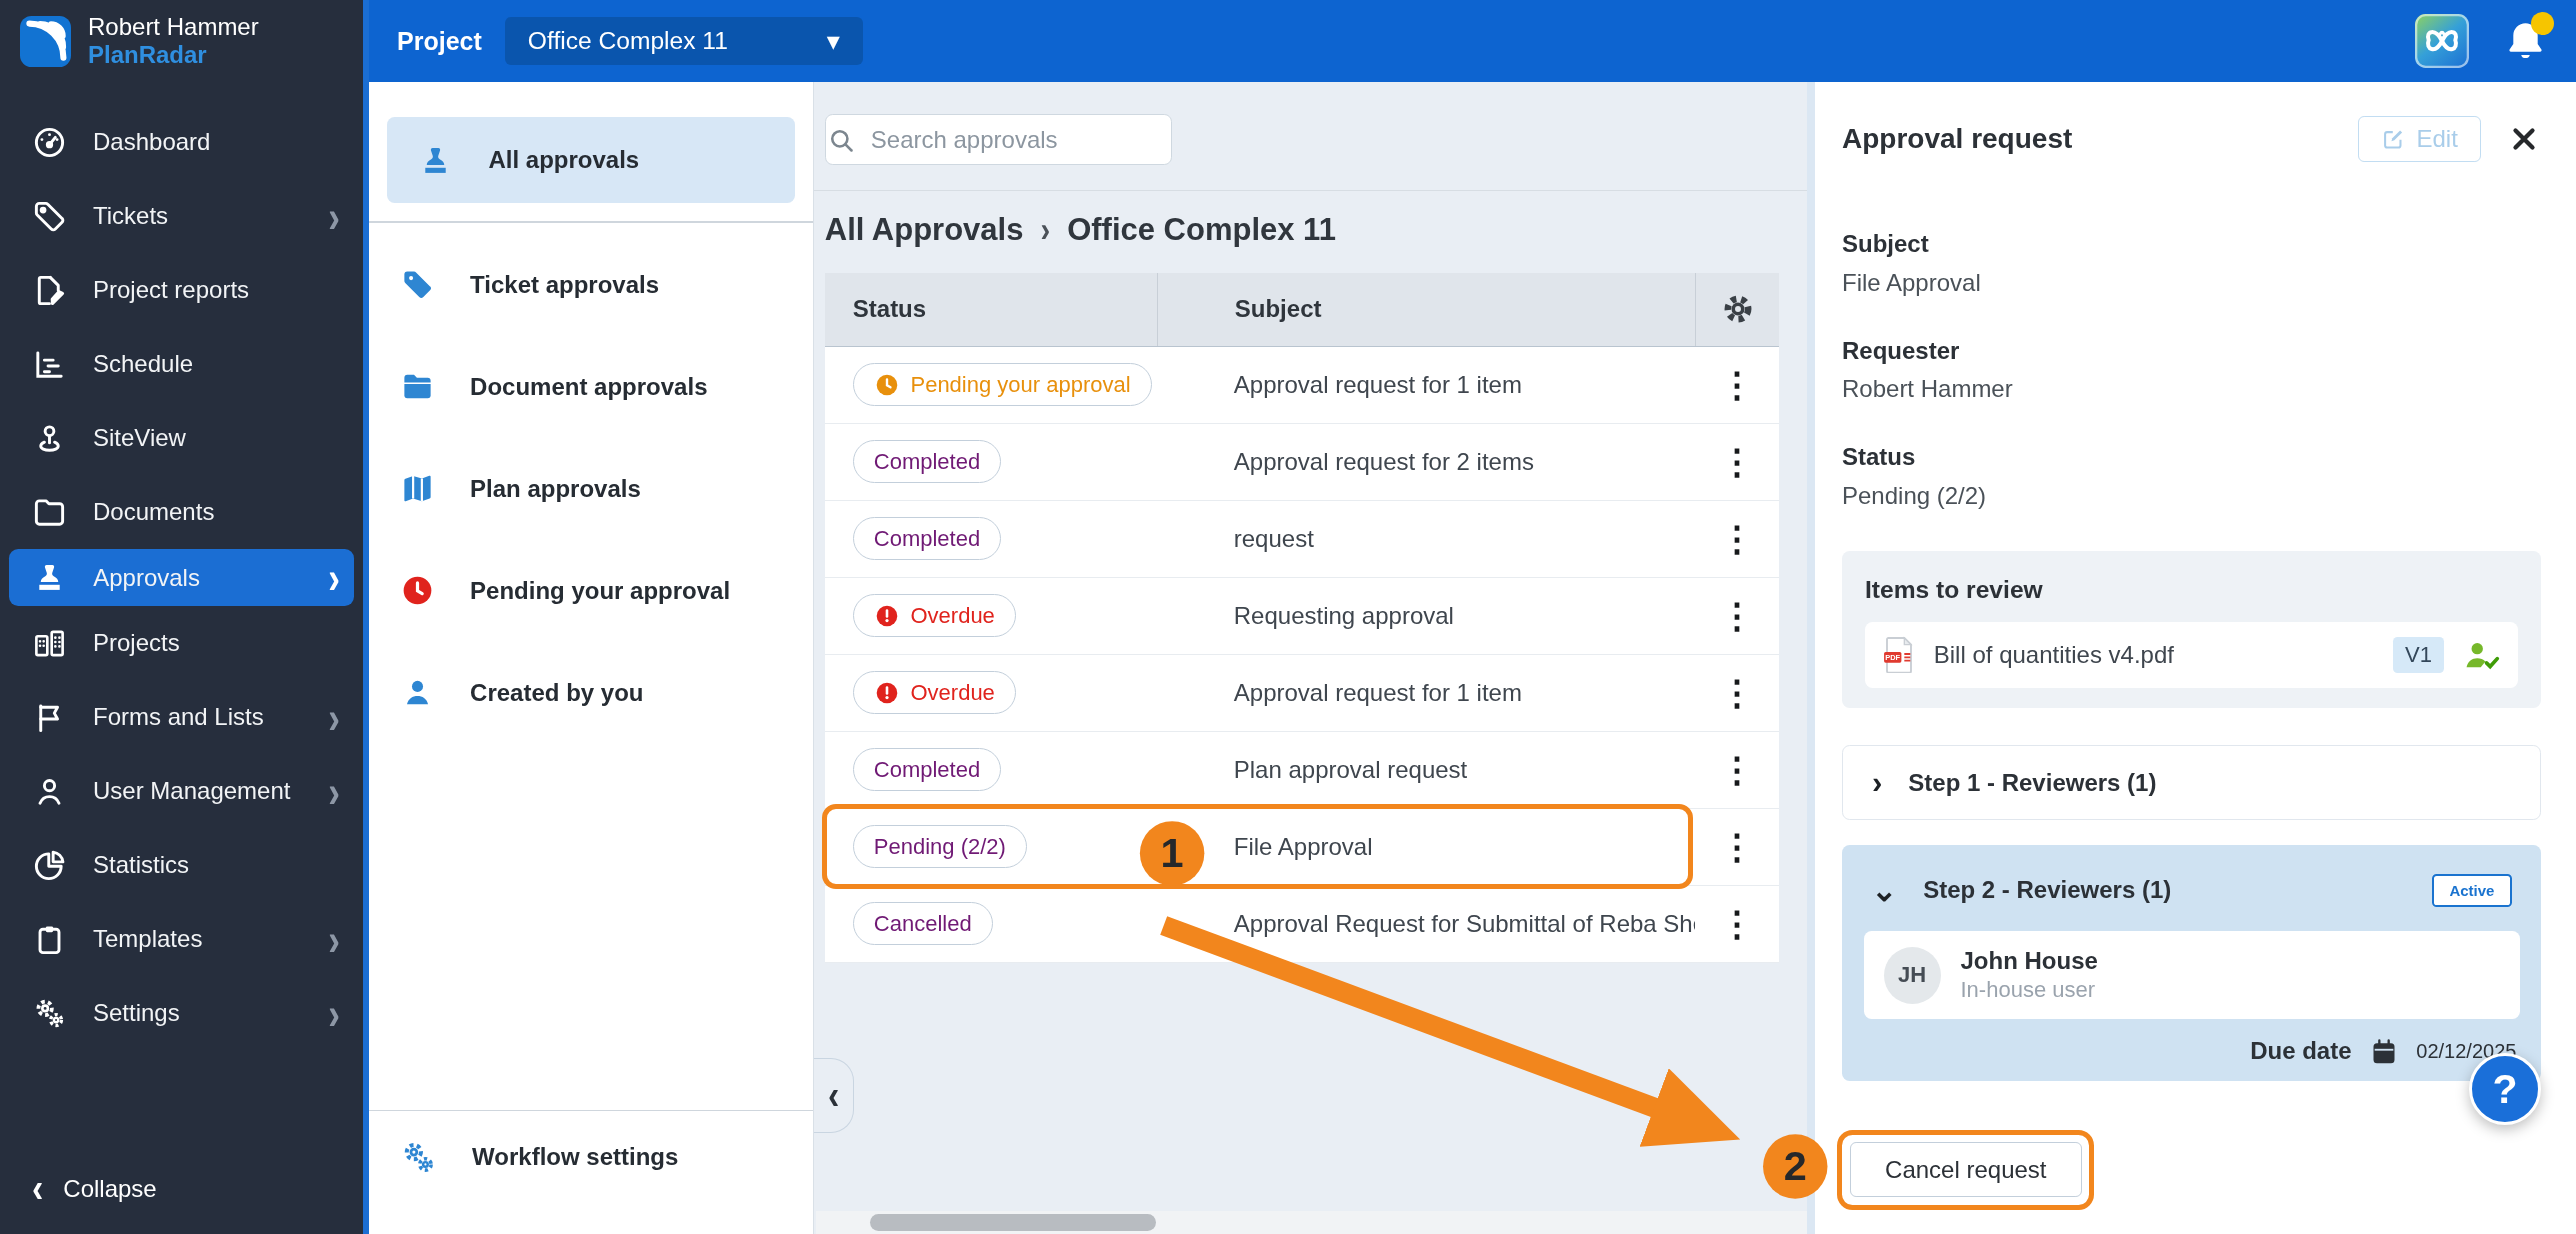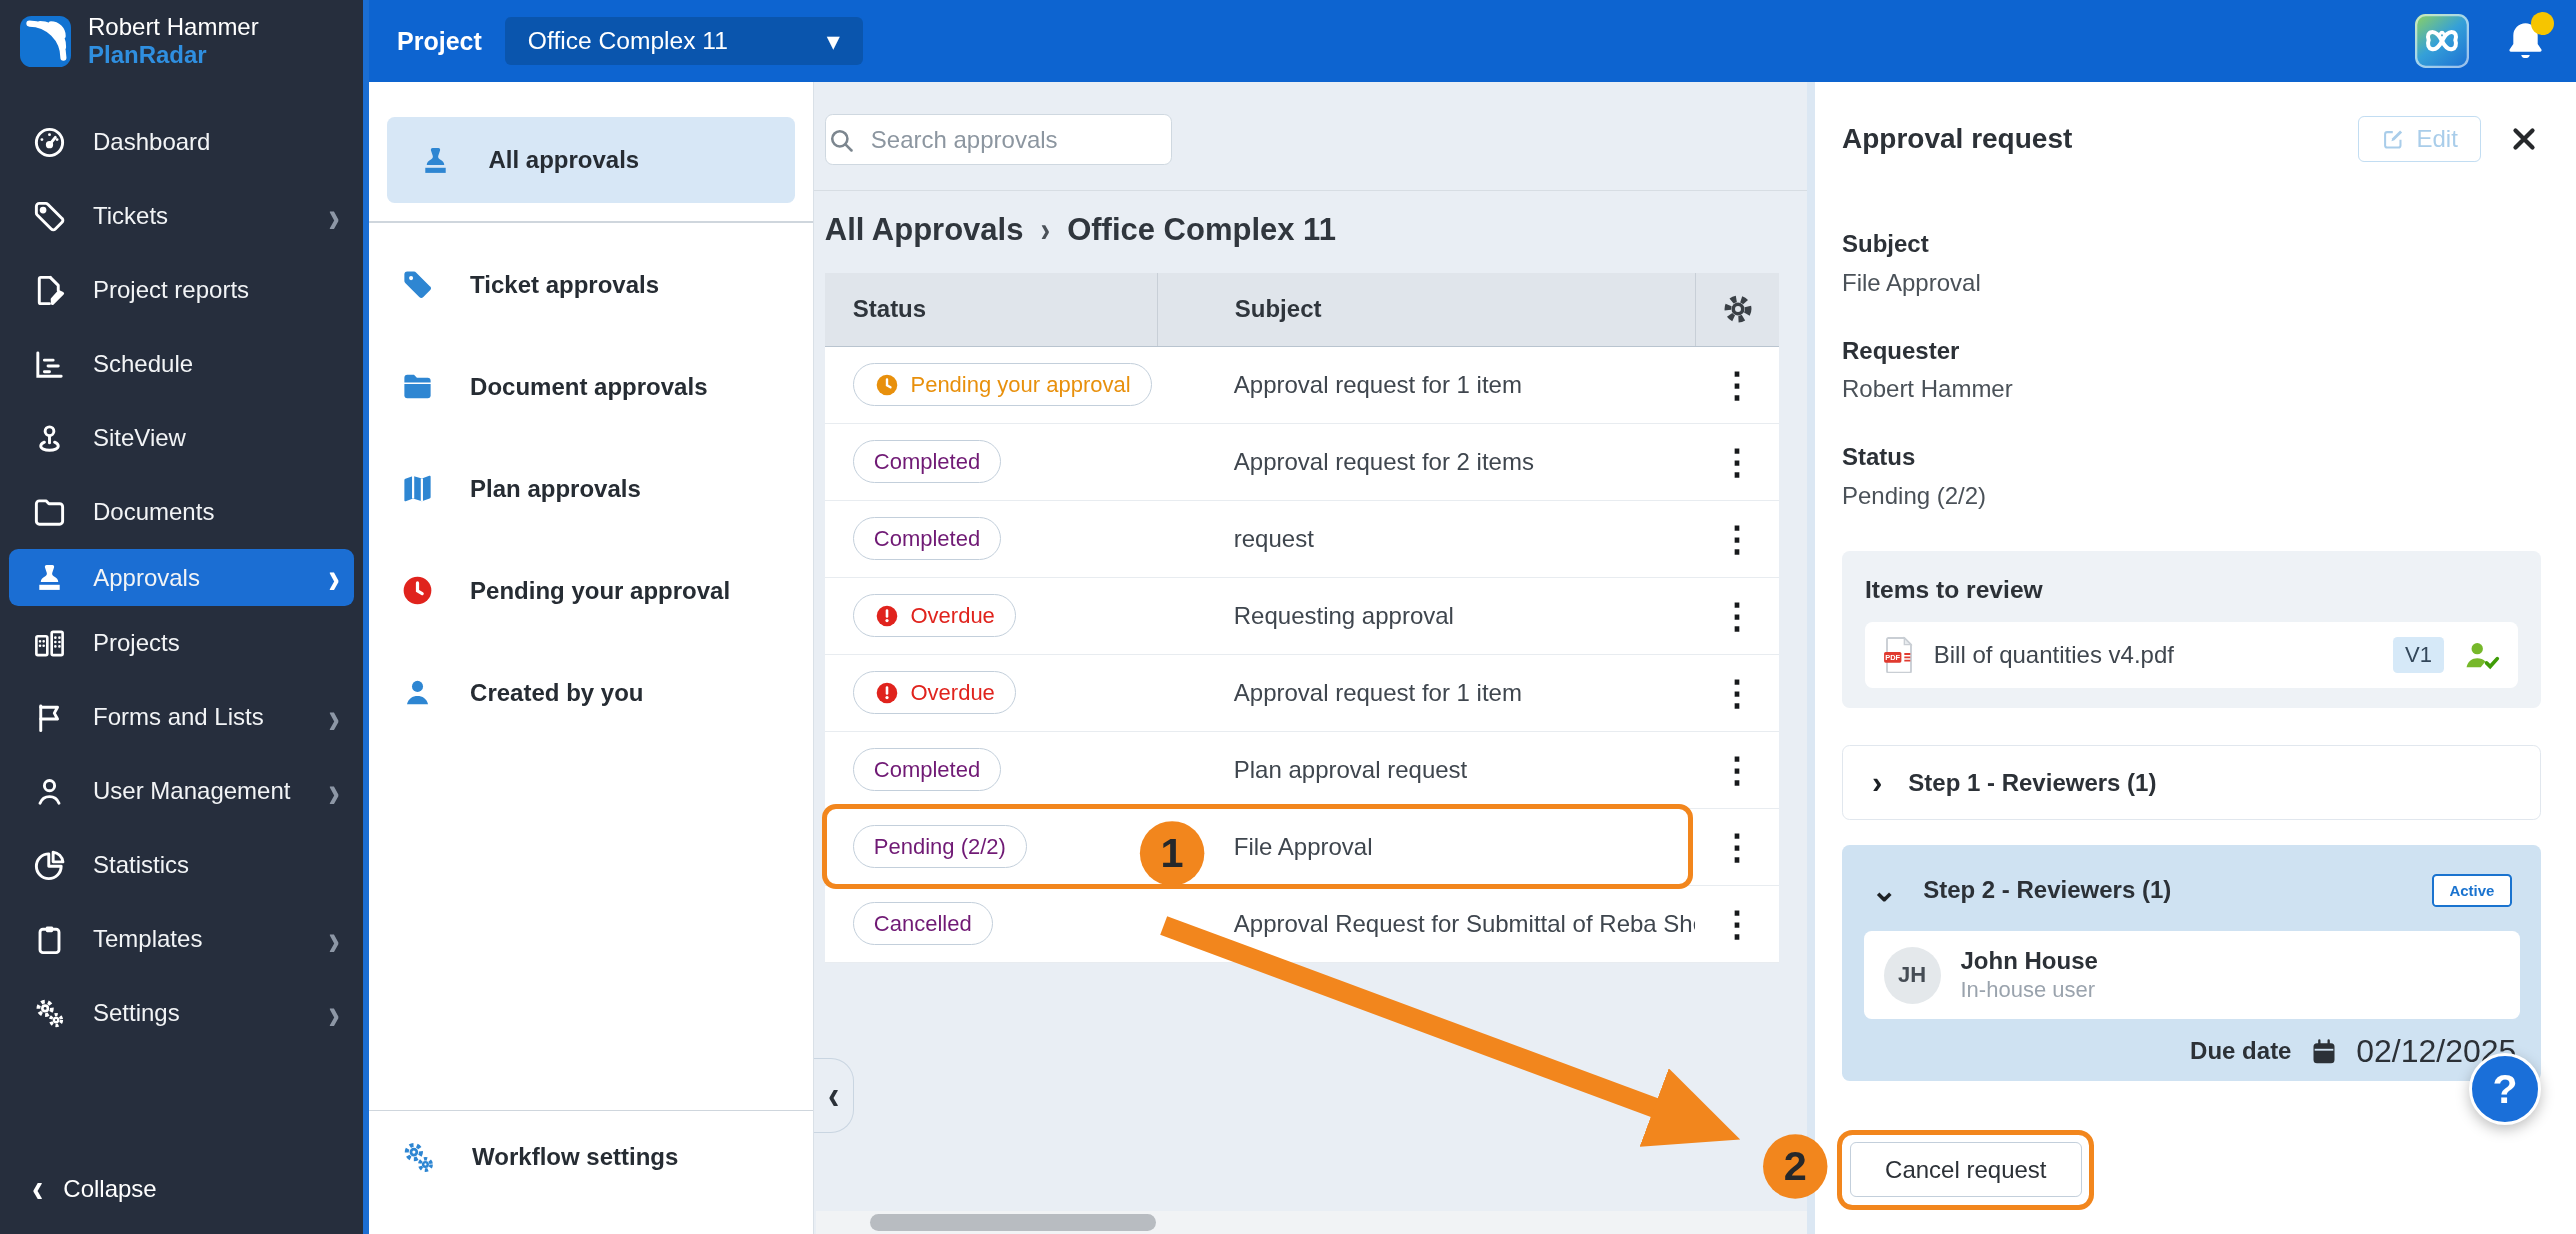--- a/index.html
+++ b/index.html
@@ -136,21 +136,21 @@
     font-size:15px;font-weight:bold;padding:6.1px 15.4px;}
   .reviewer-card{margin-top:15.4px;background:#fff;border-radius:7.7px;height:88px;display:flex;align-items:center;
     gap:20px;padding:0 20px;}
   .avatar{width:57px;height:57px;border-radius:50%;background:#e4e8eb;display:flex;align-items:center;
     justify-content:center;font-size:22px;font-weight:bold;color:#454c54;flex-shrink:0;}
   .reviewer-name{font-size:24px;font-weight:bold;color:#2c3137;line-height:1.25;}
   .reviewer-role{font-size:22px;color:#9aa3ad;line-height:1.25;}
   .due-row{margin-top:15.4px;display:flex;align-items:center;justify-content:flex-end;gap:18.4px;height:34px;padding-right:3.1px;}
   .due-label{font-size:24px;font-weight:bold;color:#2c3137;}
   .cal-icon{width:28px;height:29px;color:#2c3137;}
-  .due-date{font-size:32px;color:#2c3137;}
+  .due-date{font-size:20px;color:#2c3137;}
   .cancel-zone{margin-top:49px;}
   .cancel-hl{display:inline-block;border:5.4px solid #f2861d;border-radius:15.4px;padding:7.7px;margin-left:-4.6px;}
   .cancel-btn{background:#fff;border:1.5px solid #c3cfdb;border-radius:6.1px;padding:12.3px 34px;font-size:24px;
     color:#2c3137;cursor:pointer;font-family:"Liberation Sans",sans-serif;}
 
   .help-fab{position:absolute;left:2469px;top:1053px;width:72px;height:72px;border-radius:50%;background:#1a6fd9;
     border:3.8px solid #fff;box-shadow:0 4.6px 14px rgba(0,0,0,.25);display:flex;align-items:center;justify-content:center;
     color:#fff;font-size:41px;font-weight:bold;cursor:pointer;z-index:60;}
 
   .overlay{position:absolute;left:0;top:0;width:2576px;height:1234px;pointer-events:none;z-index:50;}

